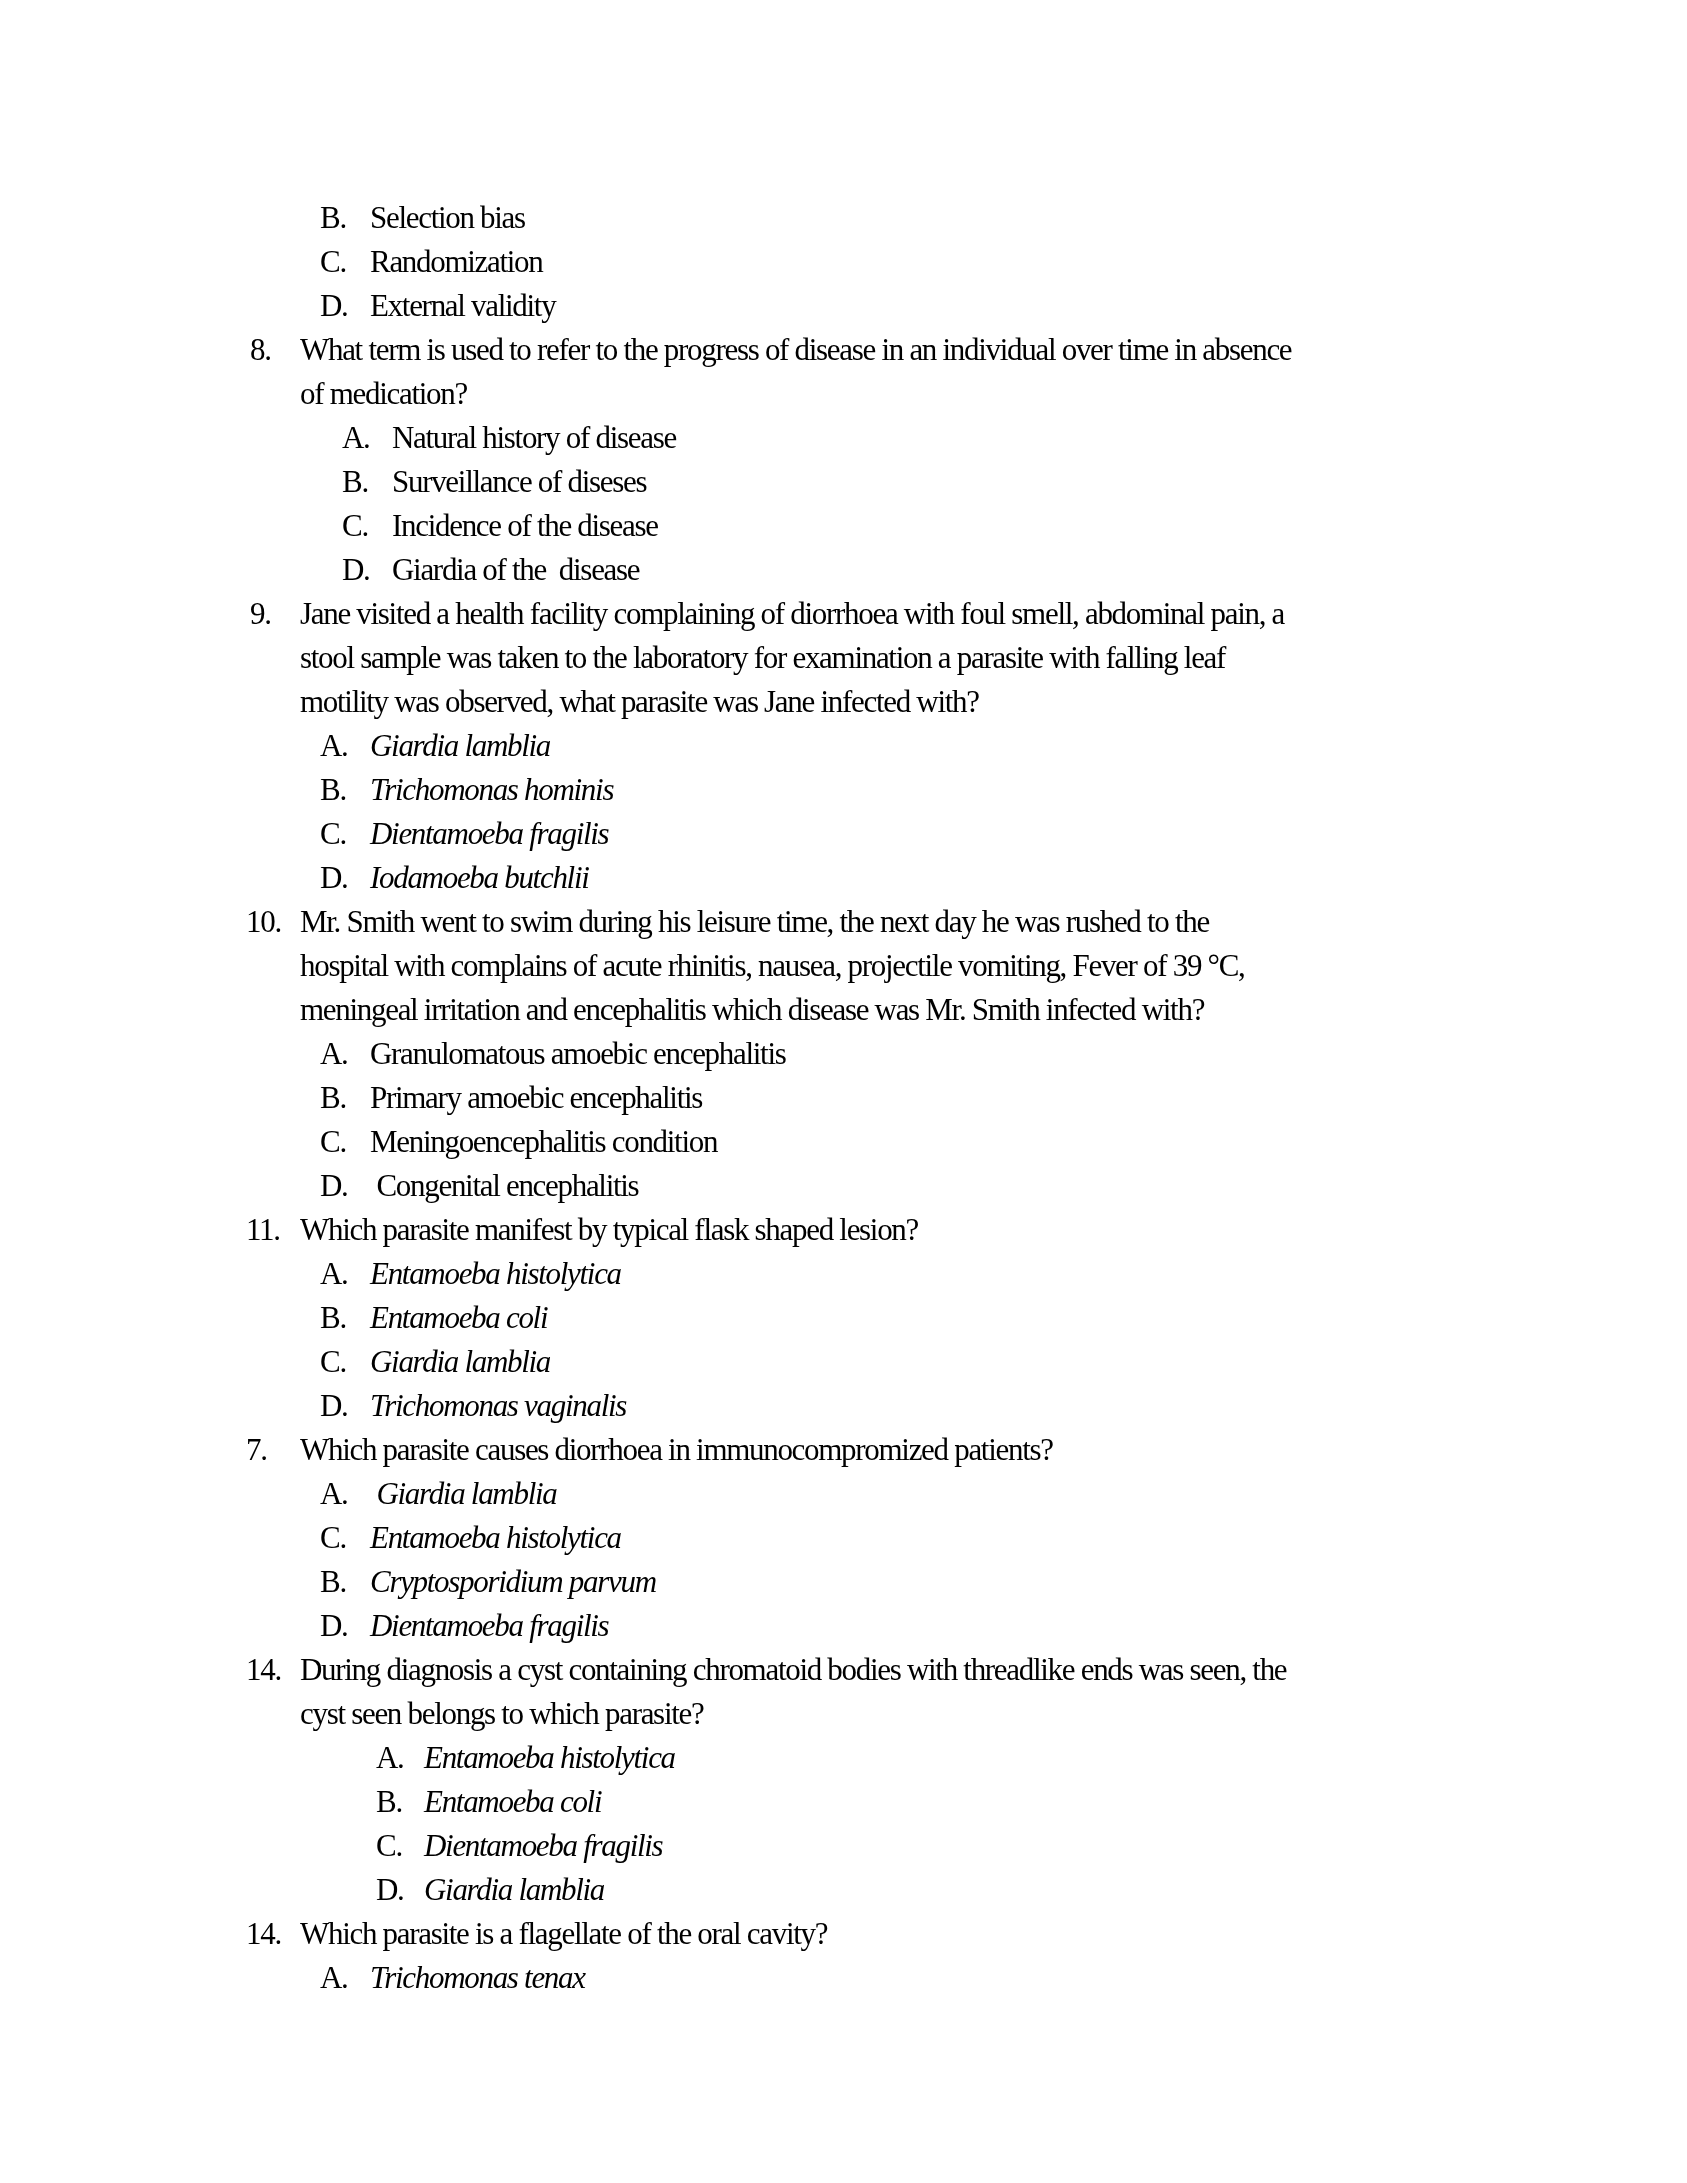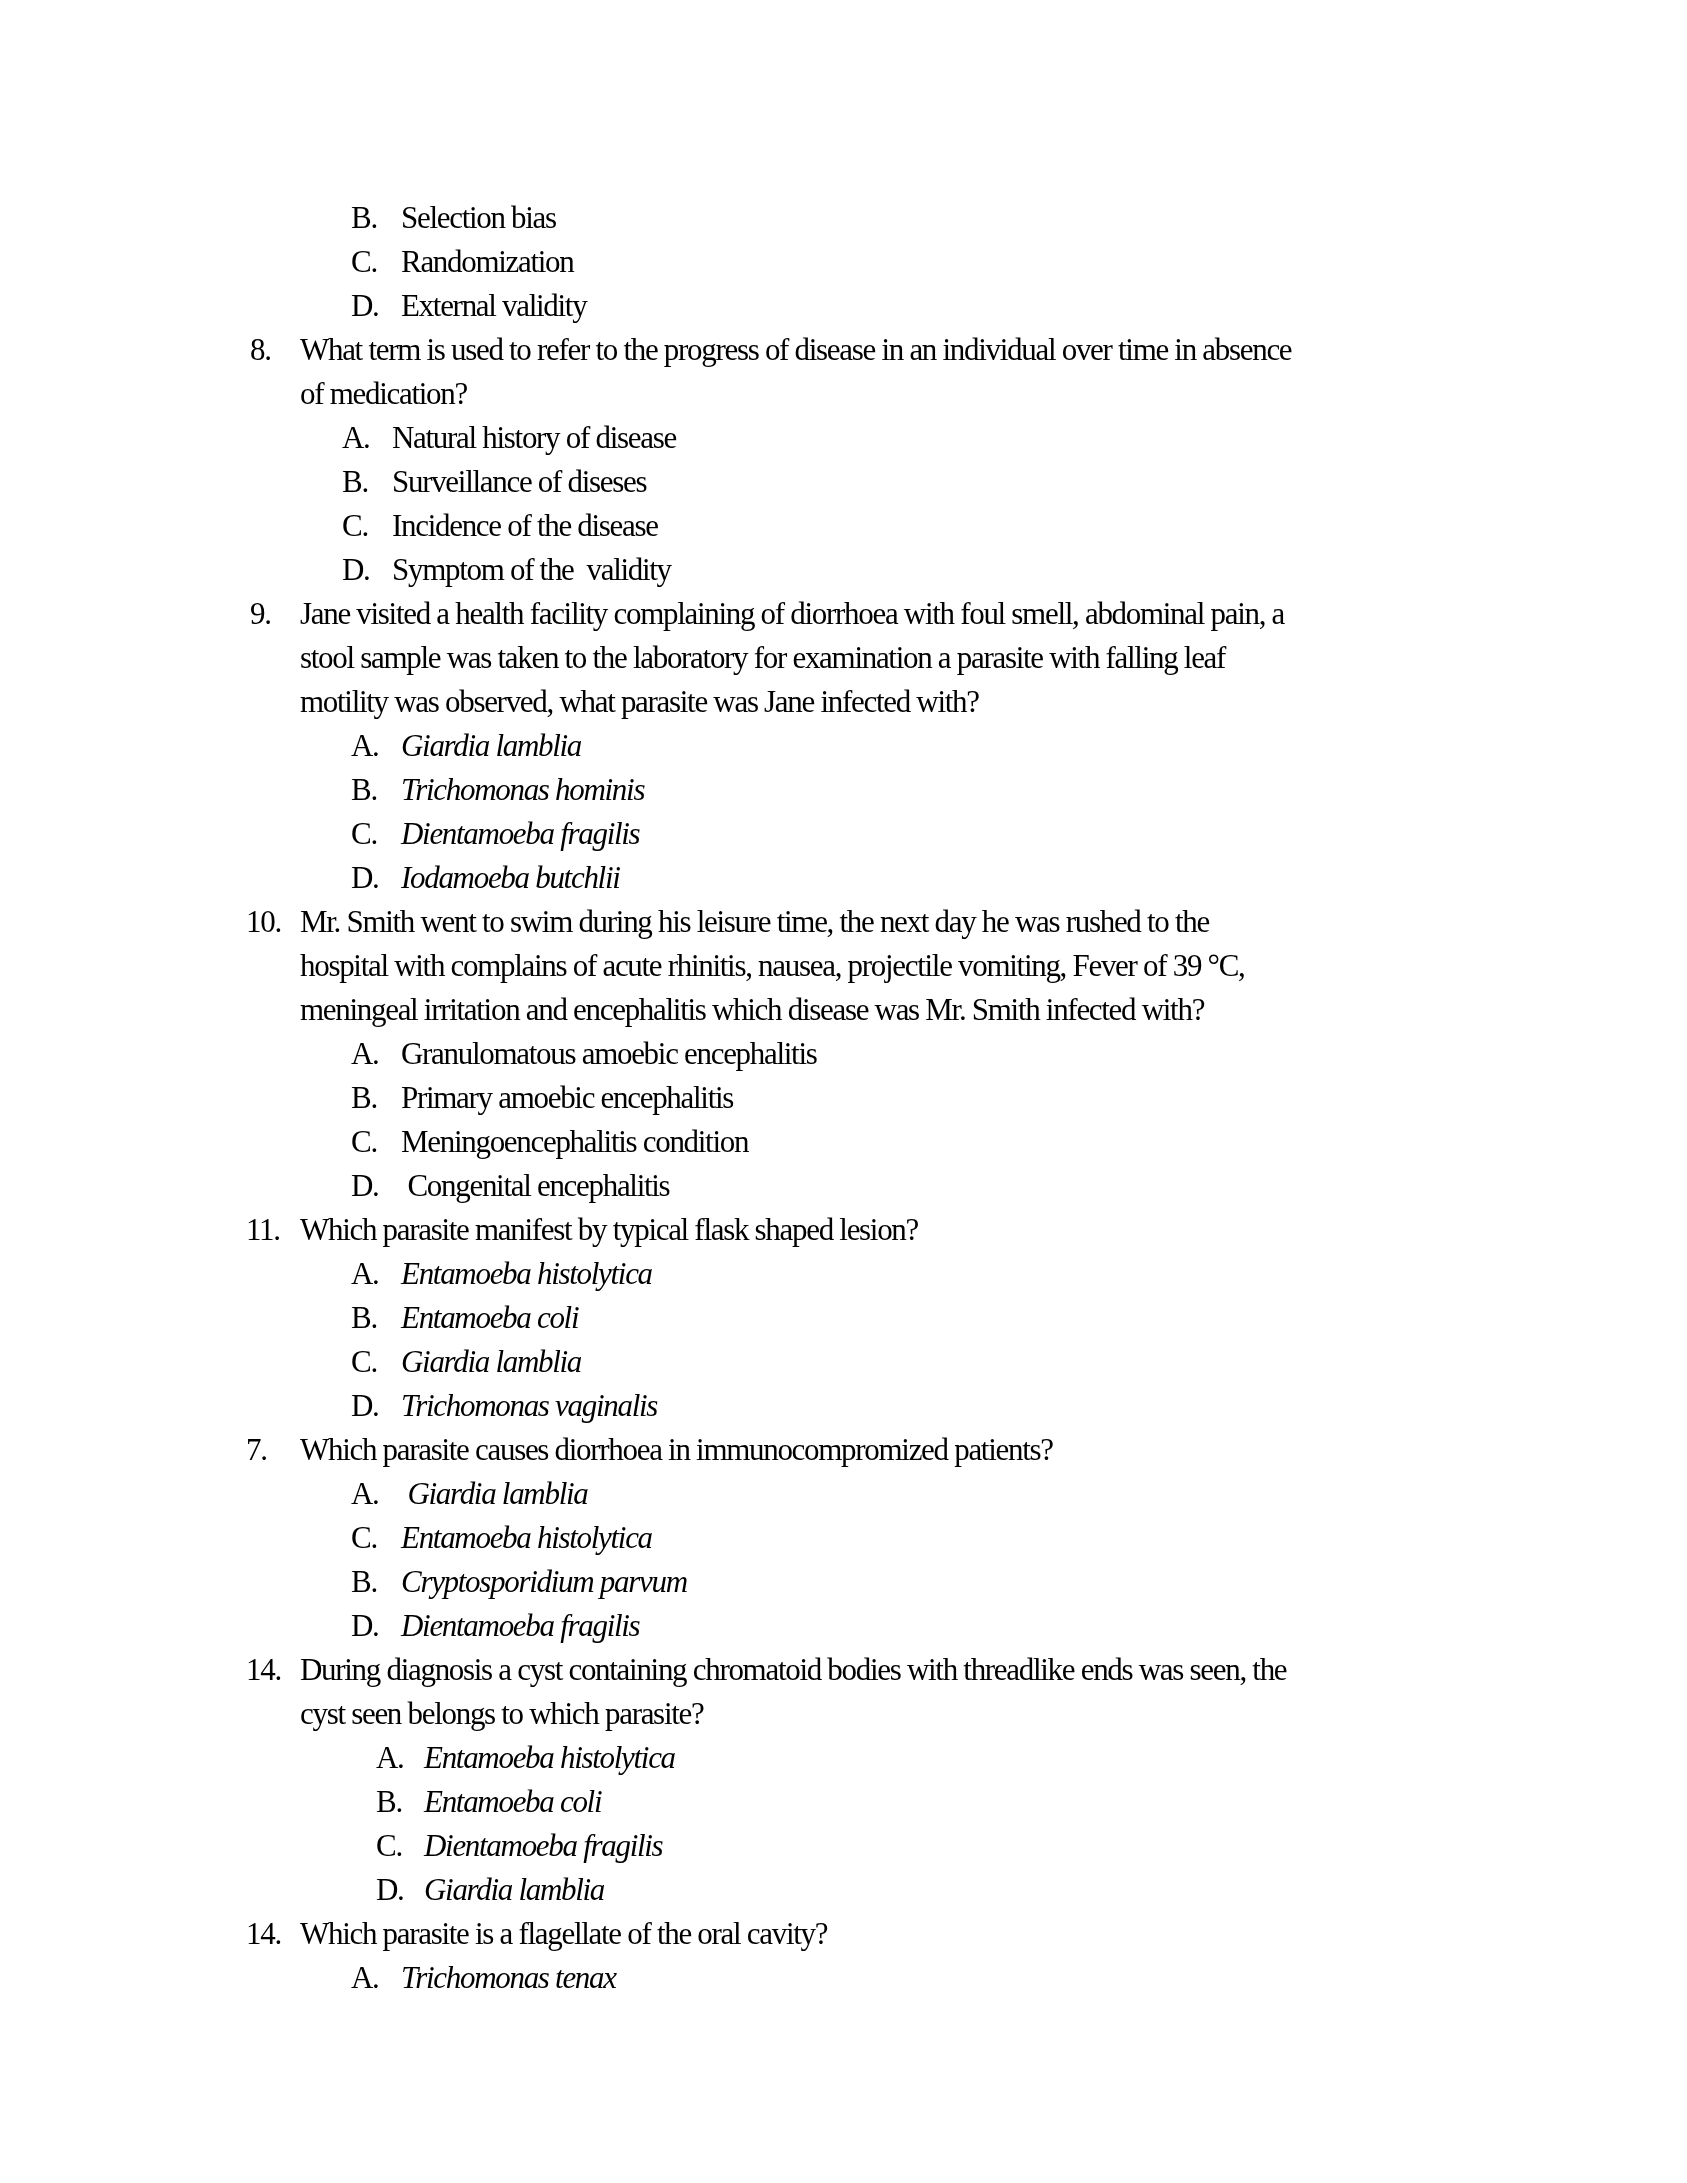--- a/index.html
+++ b/index.html
@@ -35,21 +35,21 @@
   }
   .qnum.sd { left: -50px; }   
   .qnum.dd { left: -54px; }   
   .option {
     white-space: pre;
   }
   .olabel {
     display: inline-block;
     width: 50px;
   }
-  .ind-base .option { margin-left: 51px;  }  
+  .ind-base .option { margin-left: 20px;  }  
   .ind-mid  .option { margin-left: 42px;  }  
   .ind-deep .option { margin-left: 76px; }  
   .ind-deep .olabel { width: 48px; }
   .otext { white-space: pre; }
   .italic { font-style: italic; }
 </style>
 </head>
 <body>
 
 <div class="page">
@@ -61,21 +61,21 @@
           <div class="option"><span class="olabel">D.</span><span class="otext">External validity</span></div>
         </div>
       </div>
       <div class="question ind-mid">
         <div class="qline"><span class="qnum sd">8.</span><span class="qtext">What term is used to refer to the progress of disease in an individual over time in absence</span></div>
         <div class="qline"><span class="qtext">of medication?</span></div>
         <div class="options">
           <div class="option"><span class="olabel">A.</span><span class="otext">Natural history of disease</span></div>
           <div class="option"><span class="olabel">B.</span><span class="otext">Surveillance of diseses</span></div>
           <div class="option"><span class="olabel">C.</span><span class="otext">Incidence of the disease</span></div>
-          <div class="option"><span class="olabel">D.</span><span class="otext">Symptom of the  validity</span></div>
+          <div class="option"><span class="olabel">D.</span><span class="otext">Giardia of the  disease</span></div>
         </div>
       </div>
       <div class="question ind-base">
         <div class="qline"><span class="qnum sd">9.</span><span class="qtext">Jane visited a health facility complaining of diorrhoea with foul smell, abdominal pain, a</span></div>
         <div class="qline"><span class="qtext">stool sample was taken to the laboratory for examination a parasite with falling leaf</span></div>
         <div class="qline"><span class="qtext">motility was observed, what parasite was Jane infected with?</span></div>
         <div class="options">
           <div class="option"><span class="olabel">A.</span><span class="otext italic">Giardia lamblia</span></div>
           <div class="option"><span class="olabel">B.</span><span class="otext italic">Trichomonas hominis</span></div>
           <div class="option"><span class="olabel">C.</span><span class="otext italic">Dientamoeba fragilis</span></div>

